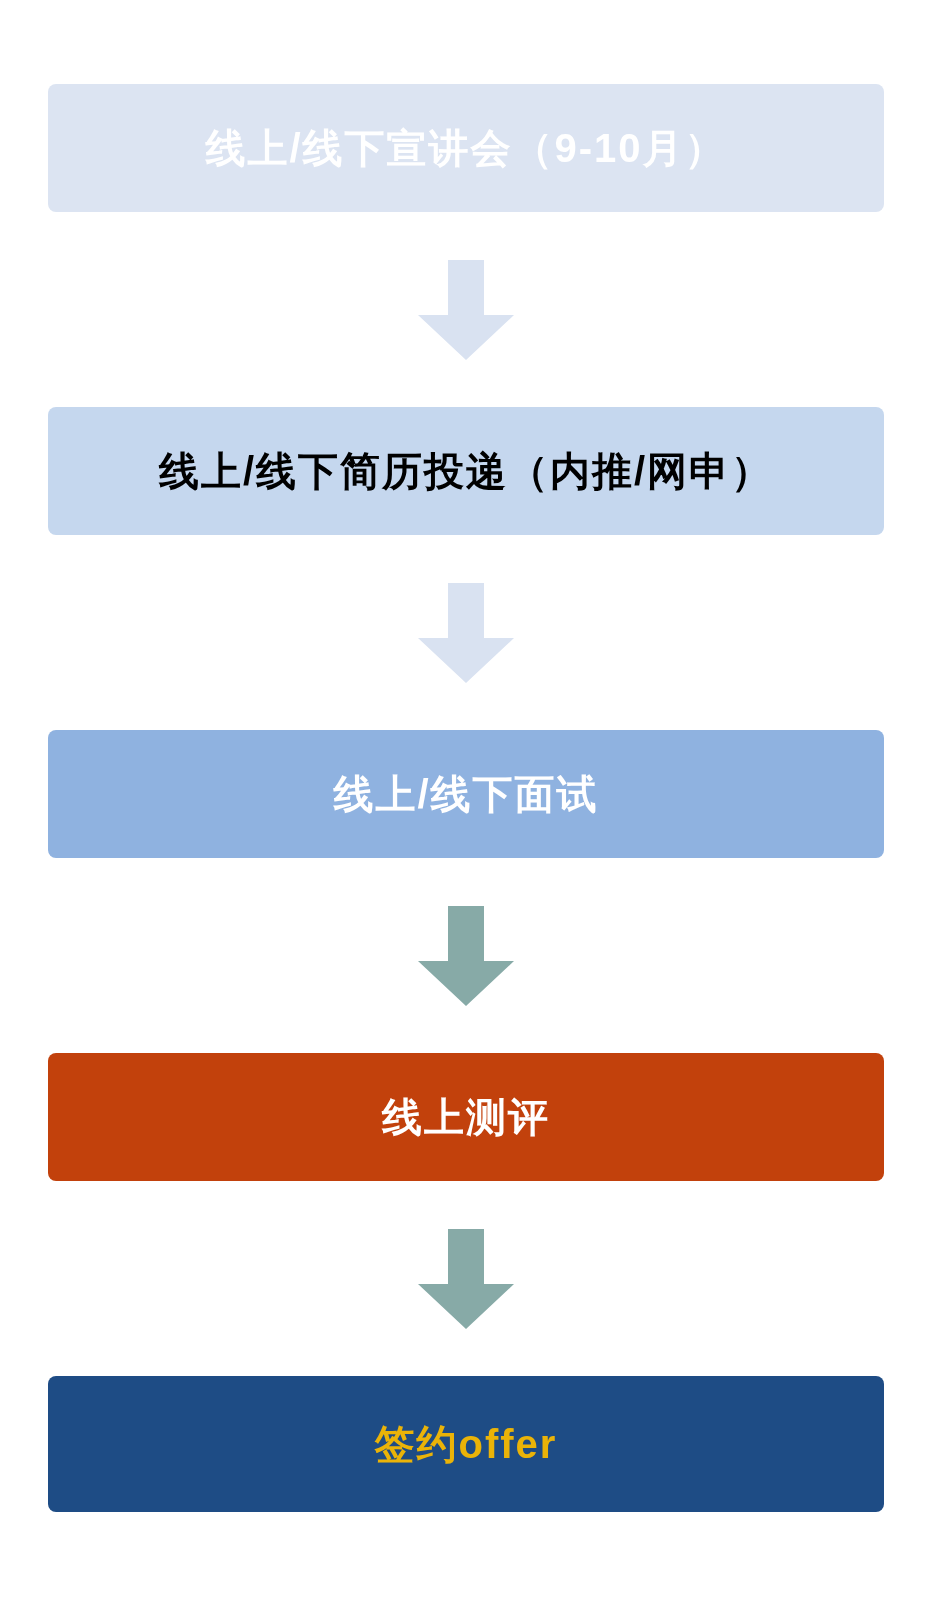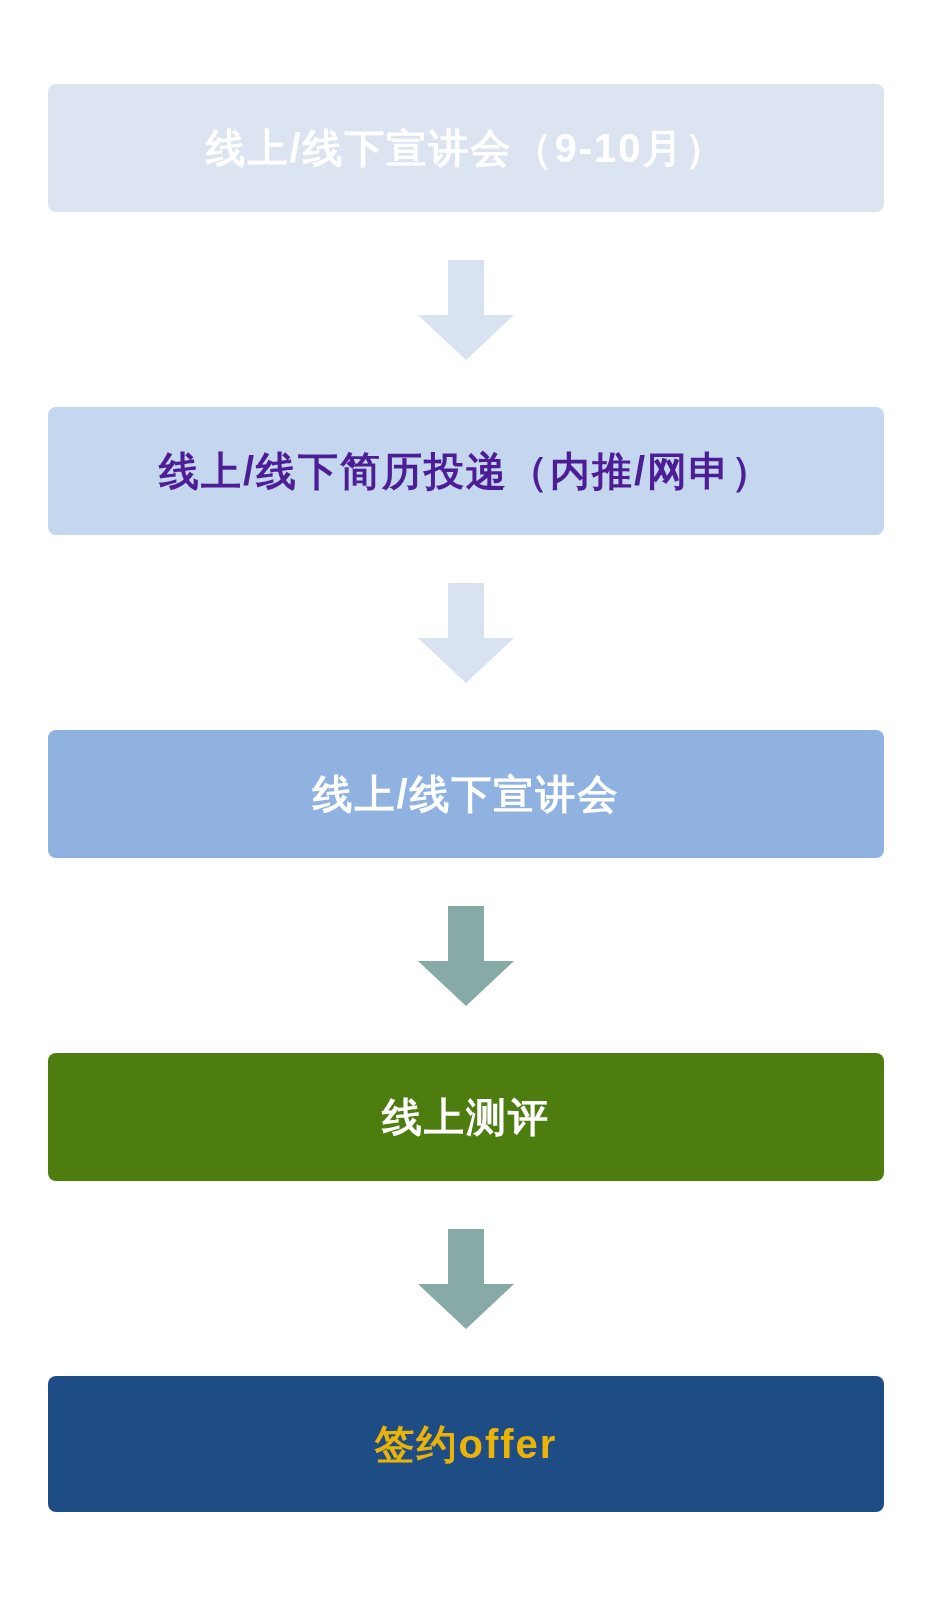--- a/index.html
+++ b/index.html
@@ -62,45 +62,45 @@
   </div>
 
   <div class="arrow-row">
     <span class="arrow" style="color: rgb(217, 226, 241);">
       <svg width="96" height="100" viewBox="0 0 96 100" aria-hidden="true">
         <polygon fill="currentColor" points="30,0 66,0 66,55 96,55 48,100 0,55 30,55"></polygon>
       </svg>
     </span>
   </div>
 
-  <div class="step" style="background-color: rgb(197, 215, 238); color: #4c1d95;">
+  <div class="step" style="background-color: rgb(197, 215, 238); color: #000000;">
     <span class="step-label">线上/线下简历投递（内推/网申）</span>
   </div>
 
   <div class="arrow-row">
     <span class="arrow" style="color: rgb(217, 226, 241);">
       <svg width="96" height="100" viewBox="0 0 96 100" aria-hidden="true">
         <polygon fill="currentColor" points="30,0 66,0 66,55 96,55 48,100 0,55 30,55"></polygon>
       </svg>
     </span>
   </div>
 
   <div class="step" style="background-color: rgb(143, 178, 224); color: rgb(255, 255, 255);">
-    <span class="step-label">线上/线下宣讲会</span>
+    <span class="step-label">线上/线下面试</span>
   </div>
 
   <div class="arrow-row">
     <span class="arrow" style="color: rgb(135, 170, 167);">
       <svg width="96" height="100" viewBox="0 0 96 100" aria-hidden="true">
         <polygon fill="currentColor" points="30,0 66,0 66,55 96,55 48,100 0,55 30,55"></polygon>
       </svg>
     </span>
   </div>
 
-  <div class="step" style="background-color: #4d7c0f; color: rgb(255, 255, 255);">
+  <div class="step" style="background-color: #c2410c; color: rgb(255, 255, 255);">
     <span class="step-label">线上测评</span>
   </div>
 
   <div class="arrow-row">
     <span class="arrow" style="color: rgb(135, 170, 167);">
       <svg width="96" height="100" viewBox="0 0 96 100" aria-hidden="true">
         <polygon fill="currentColor" points="30,0 66,0 66,55 96,55 48,100 0,55 30,55"></polygon>
       </svg>
     </span>
   </div>

